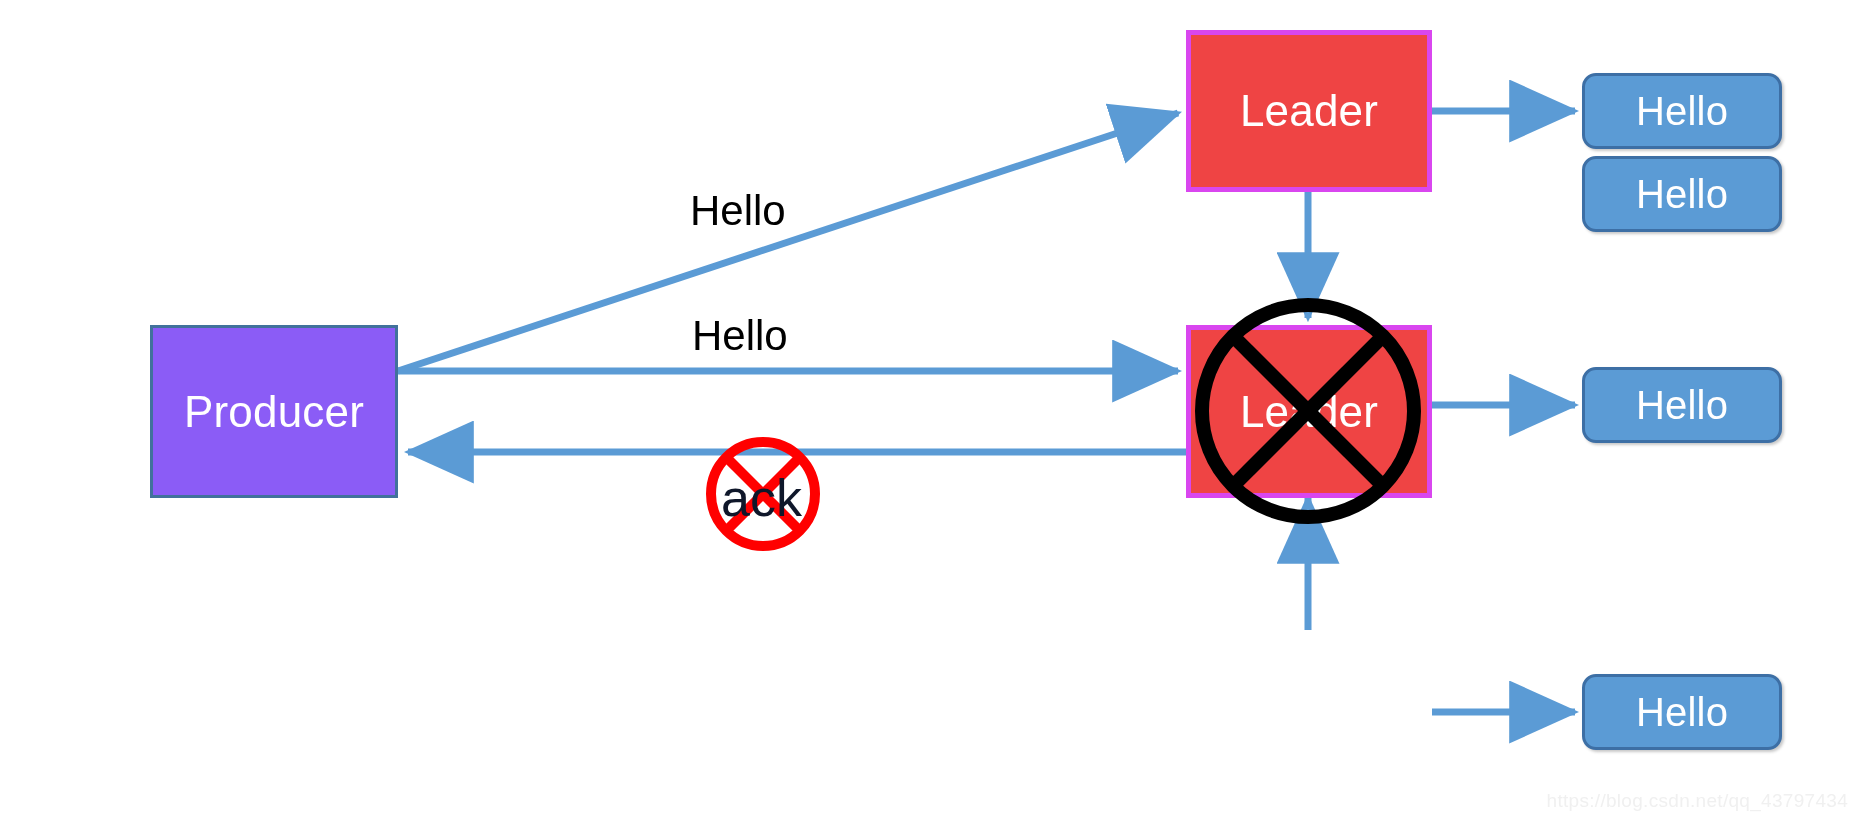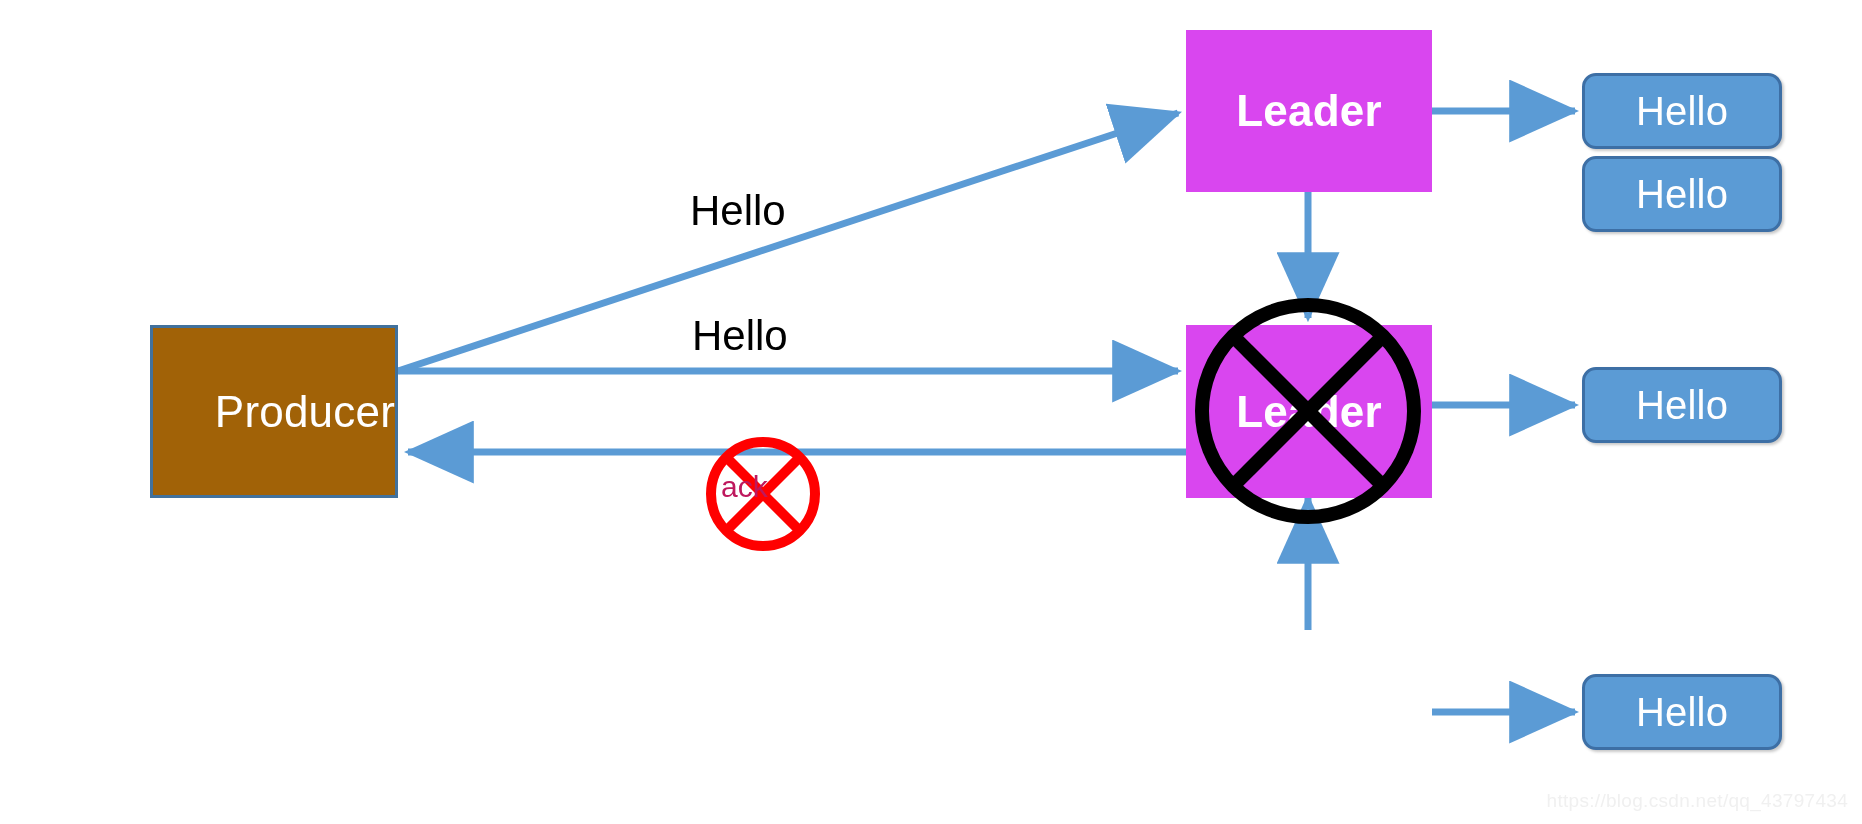--- a/index.html
+++ b/index.html
@@ -31,49 +31,47 @@
     align-items: center;
     justify-content: center;
     color: #ffffff;
     font-size: 44px;
     font-family: "Liberation Sans", sans-serif;
     letter-spacing: 0.2px;
     line-height: 1;
     z-index: 3;
   }
   .node-blue {
-    background: #a16207;
+    background: #8b5cf6;
     border: 3px solid #41719C;
-    justify-content: flex-end;
   }
   .node-red {
-    background: #d946ef;
+    background: #ef4444;
     border: 5px solid #d946ef;
-    font-weight: bold;
   }
   .node-pill {
     background: #5B9BD5;
     border: 3px solid #3D6FA5;
     border-radius: 14px;
     font-size: 40px;
     box-shadow: 2px 2px 3px rgba(0,0,0,0.22);
   }
   .edge-label {
     position: absolute;
     color: #000000;
     font-size: 42px;
     font-family: "Liberation Sans", sans-serif;
     line-height: 1;
     white-space: nowrap;
     z-index: 4;
   }
   .ack-label {
     position: absolute;
-    color: #be185d;
-    font-size: 30px;
+    color: #0f172a;
+    font-size: 52px;
     font-family: "Liberation Sans", sans-serif;
     line-height: 1;
     z-index: 5;
   }
   .watermark {
     position: absolute;
     right: 14px;
     bottom: 12px;
     color: #F0F0F0;
     font-size: 19px;

